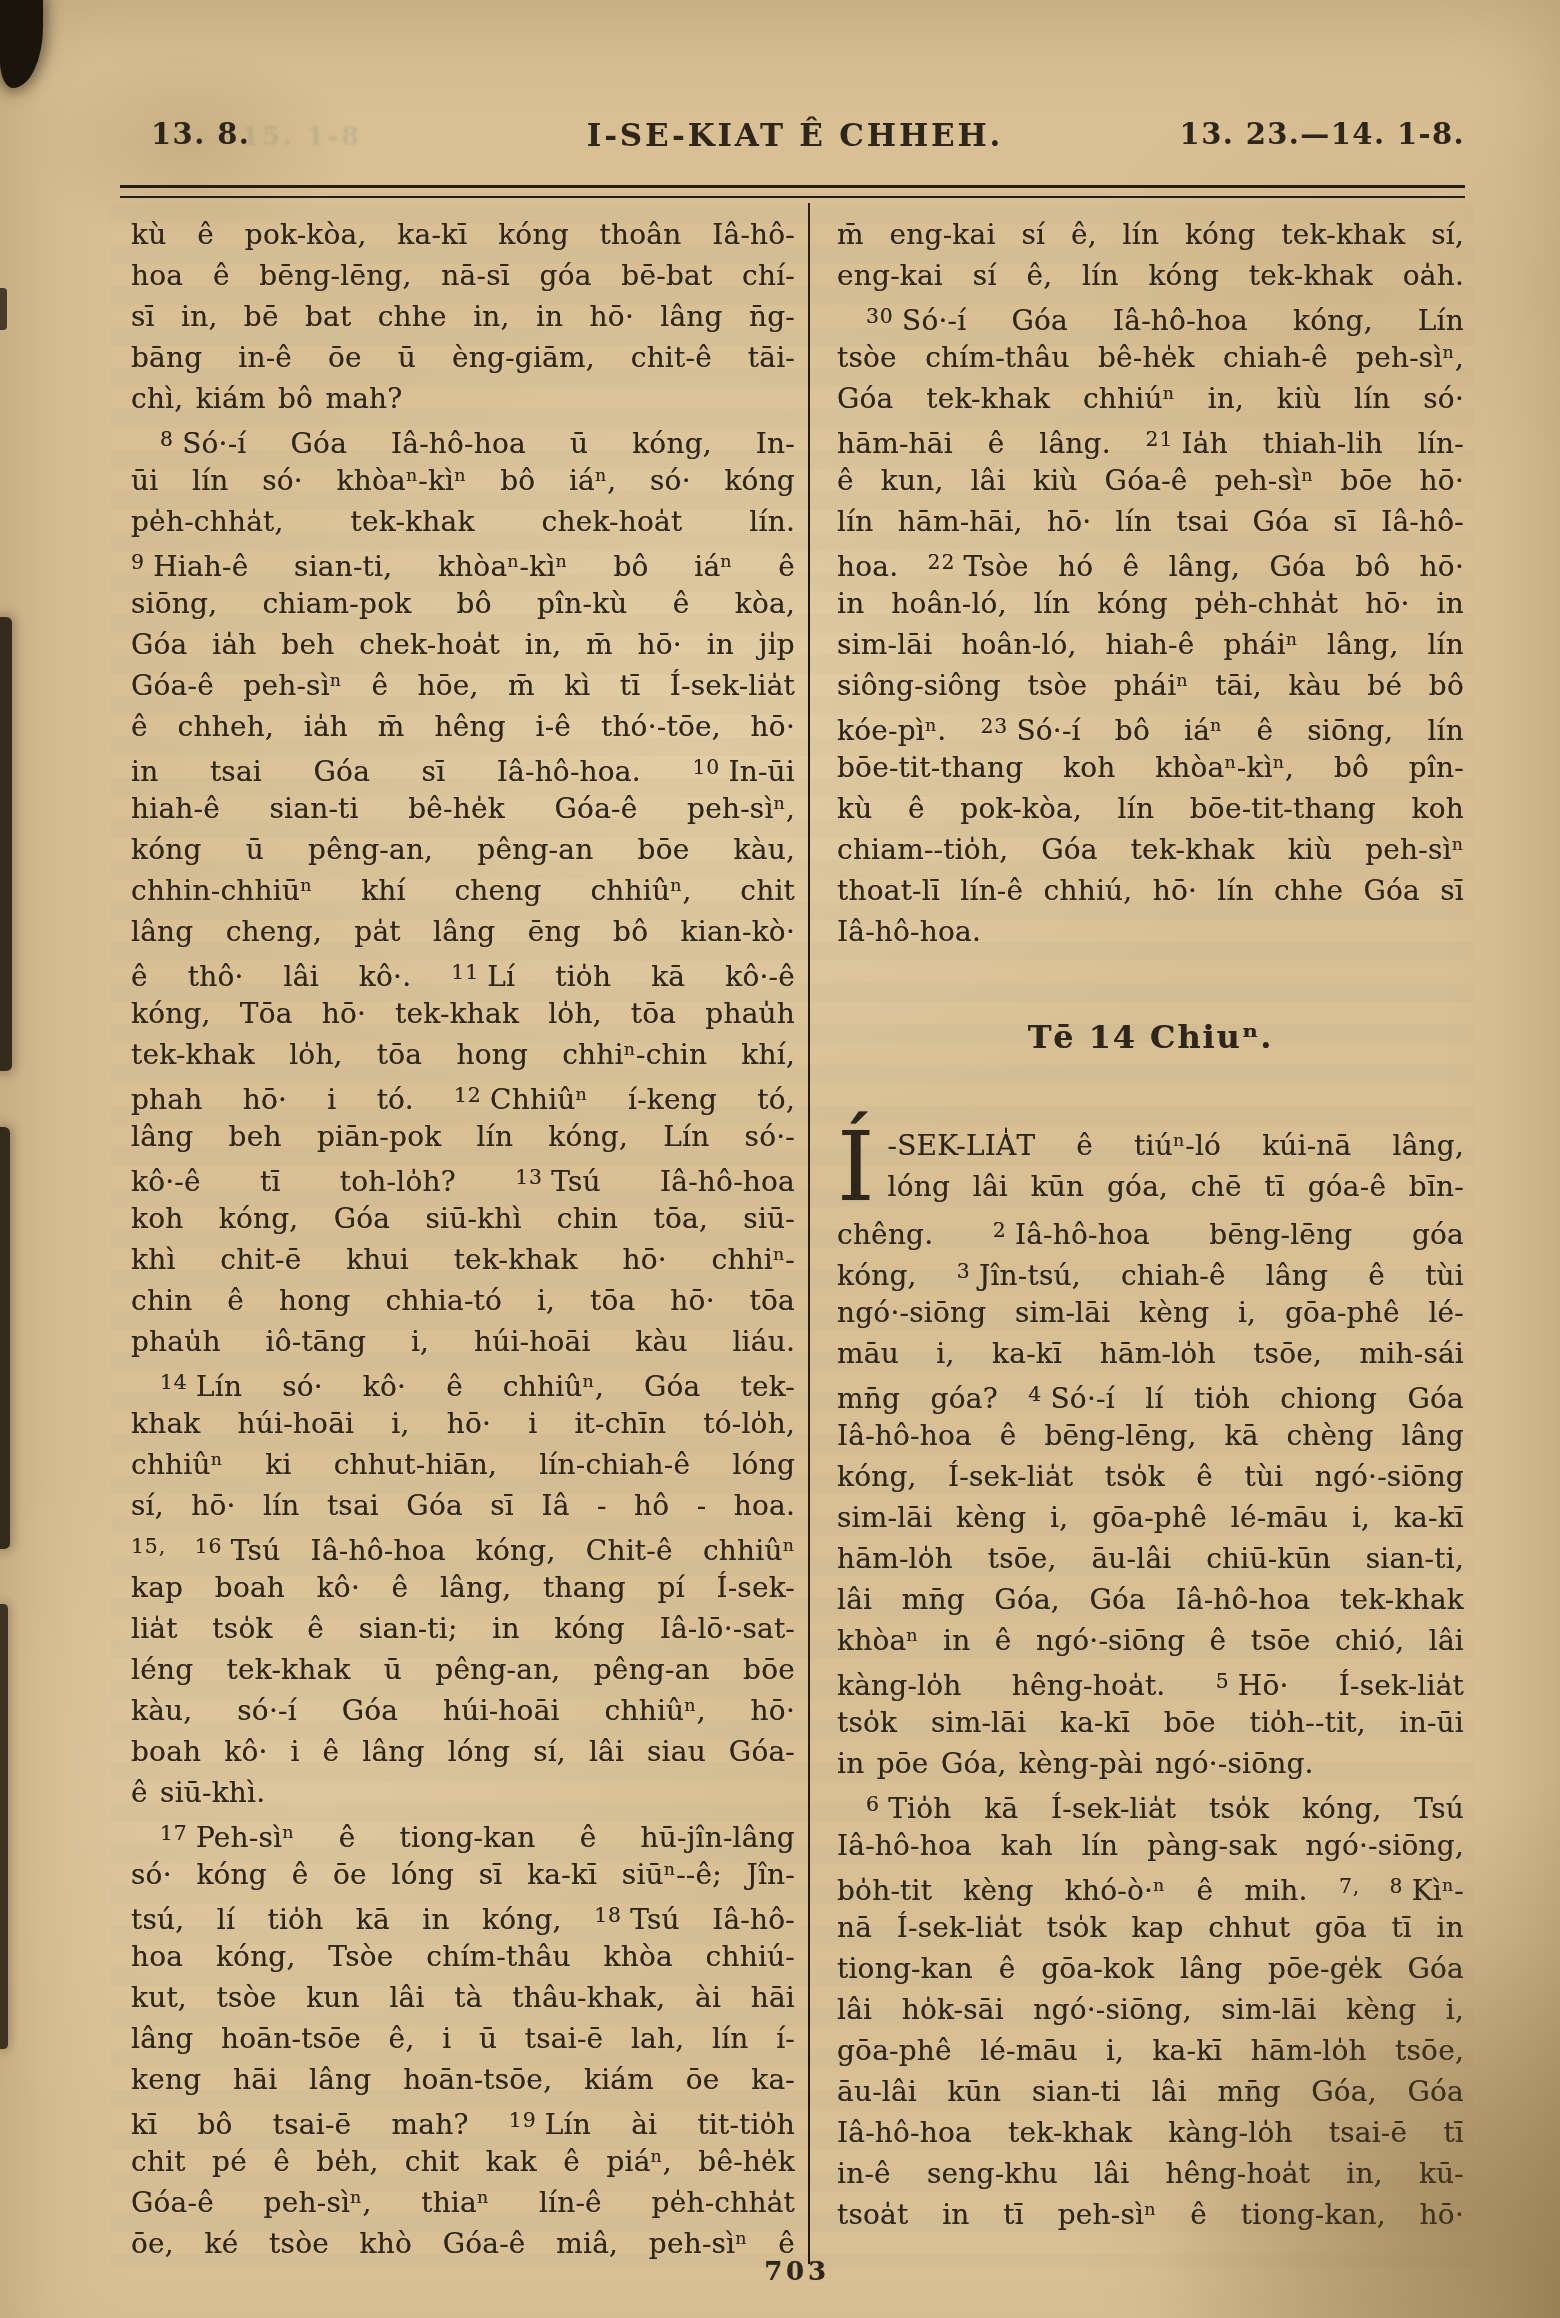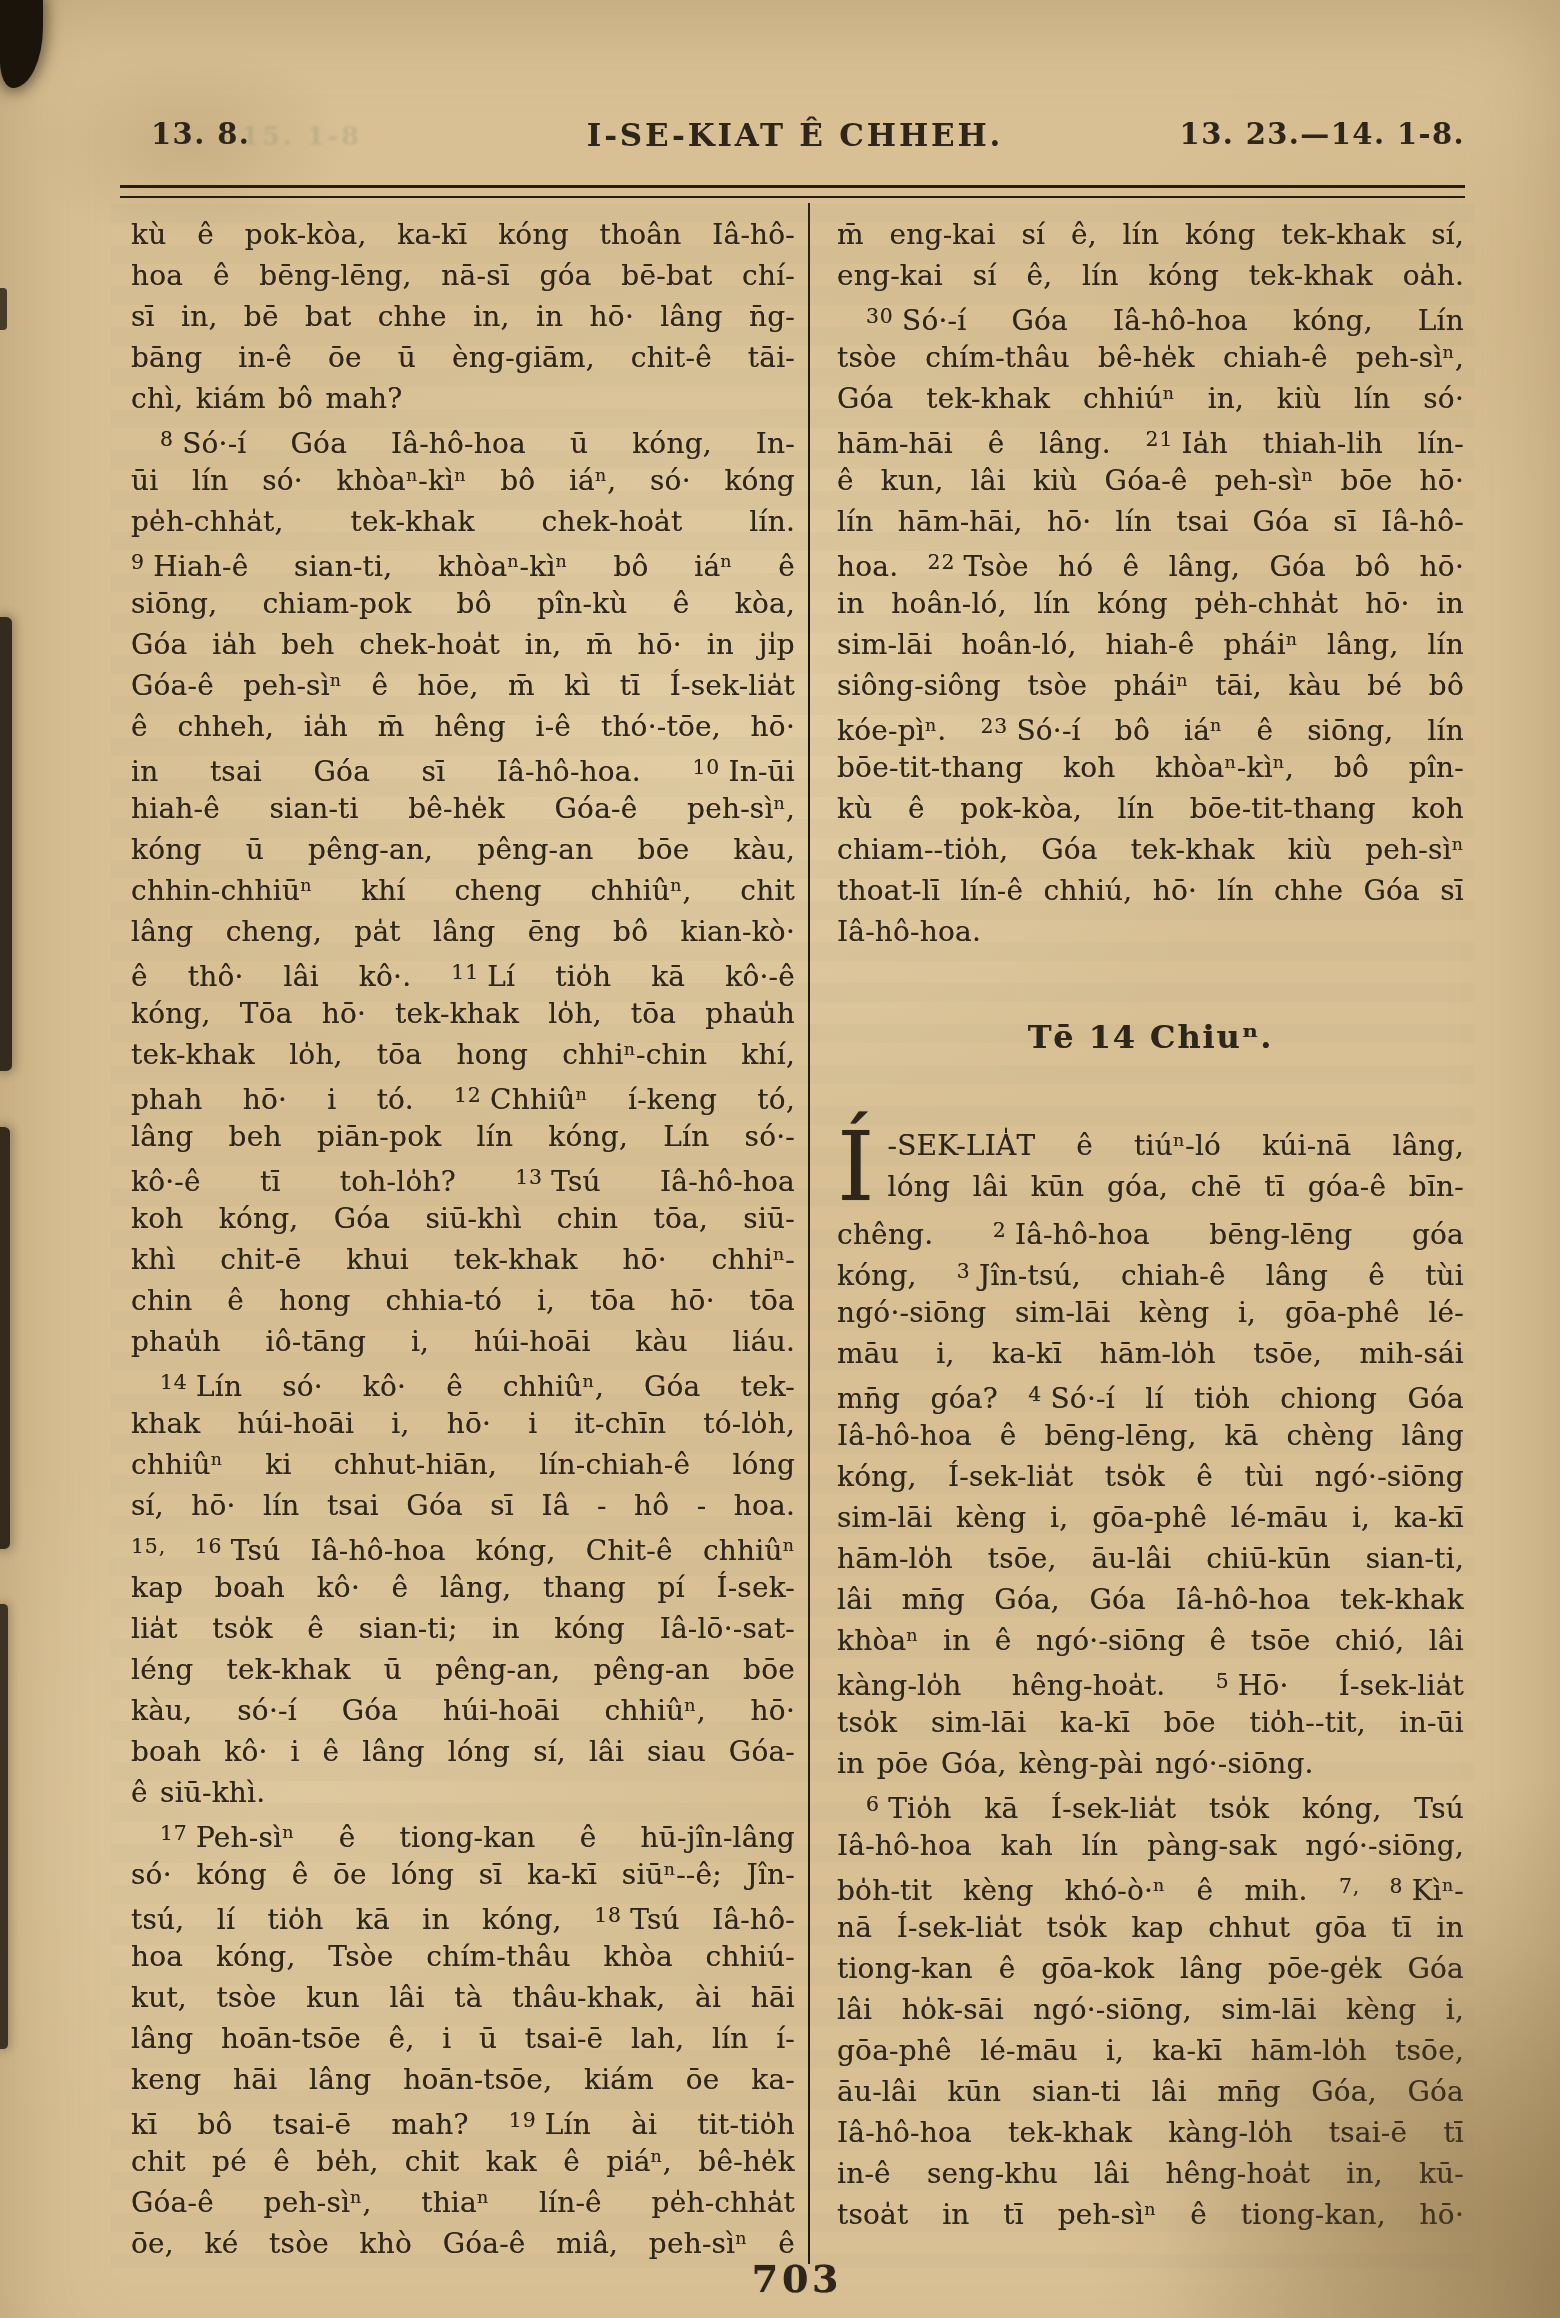--- a/index.html
+++ b/index.html
@@ -72,21 +72,21 @@
     text-shadow:0 0 0.5px rgba(46,37,27,.55);
   }
   .dc-block{margin-top:67px;}
   .dc-block:after{content:"";display:block;clear:both;}
   .dropcap{
     float:left;font-size:95px;line-height:78px;height:82px;
     margin:2.8px 13px 0 0;text-shadow:0 0 0.9px rgba(46,37,27,.5);
   }
   .page-number{
     position:absolute;left:797px;top:2256px;transform:translateX(-50%);
-    font-size:38px;font-weight:700;letter-spacing:3.7px;
+    font-size:26px;font-weight:700;letter-spacing:3.7px;
     text-shadow:0 0 0.9px rgba(46,37,27,.5);
   }
   
   .edge{position:absolute;background:#1b140b;pointer-events:none;}
   .edge.blob{left:0;top:0;width:43px;height:88px;border-radius:0 0 70% 30%;box-shadow:0 0 14px 4.6px rgba(27,20,11,.5);}
   .edge.s1{left:0;top:288px;width:7.4px;height:42px;opacity:.75;border-radius:0 3.7px 3.7px 0;}
   .edge.s2{left:0;top:617px;width:12px;height:454px;opacity:.85;border-radius:0 5.6px 5.6px 0;box-shadow:0 0 11px 2.8px rgba(27,20,11,.35);}
   .edge.s3{left:0;top:1127px;width:10.2px;height:422px;opacity:.85;border-radius:0 5.6px 5.6px 0;box-shadow:0 0 11px 2.8px rgba(27,20,11,.35);}
   .edge.s4{left:0;top:1604px;width:8.3px;height:445px;opacity:.8;border-radius:0 4.6px 4.6px 0;box-shadow:0 0 9.3px 2.3px rgba(27,20,11,.3);}
   .corner-shadow{

